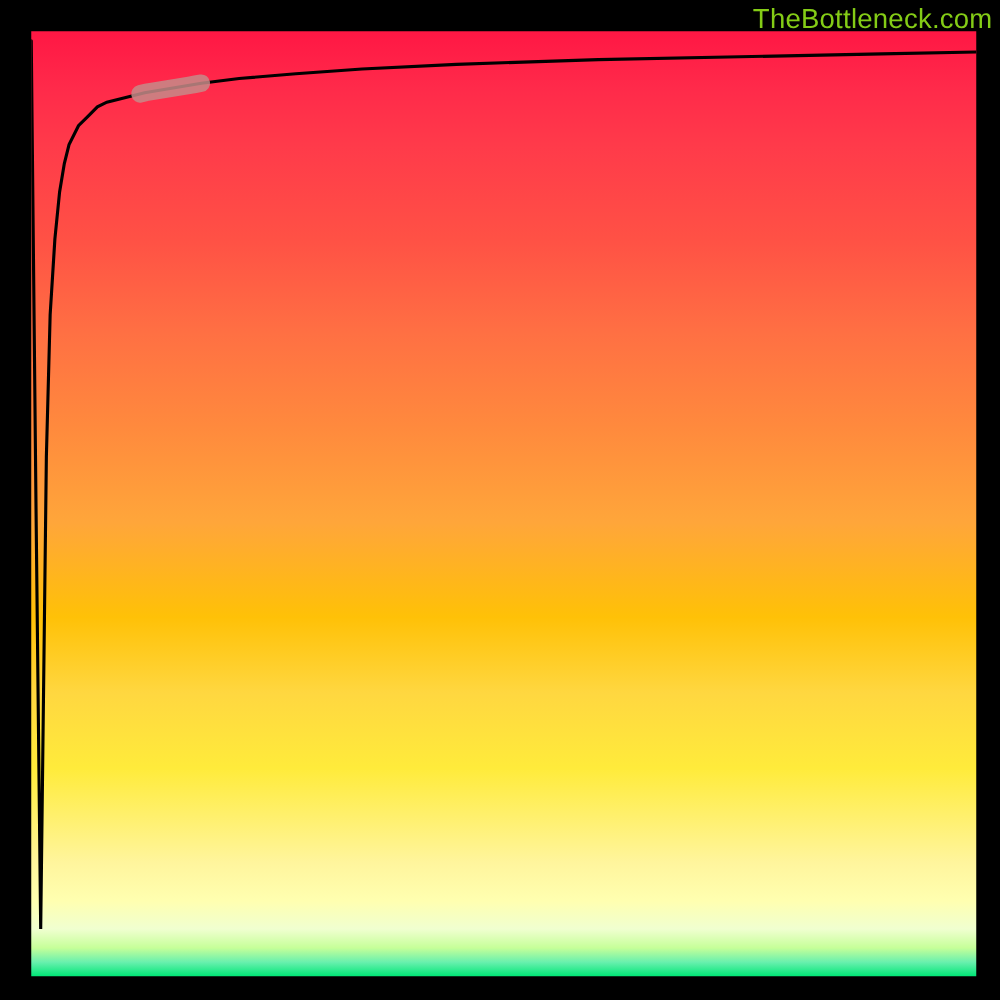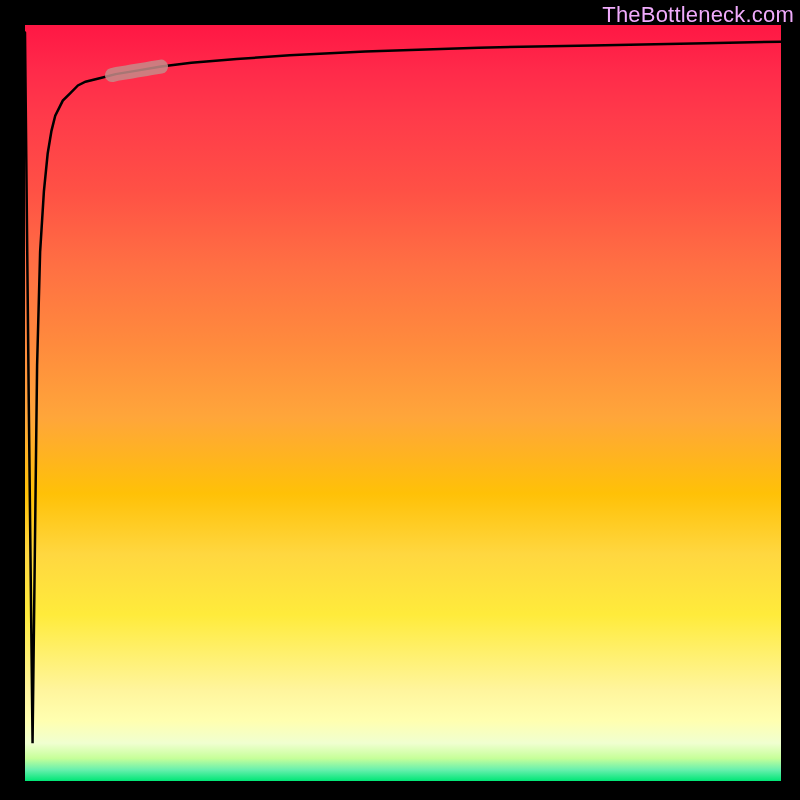--- a/index.html
+++ b/index.html
@@ -36,21 +36,21 @@
       #00e676 100%
     );
   }
   .watermark {
     position: absolute;
     top: 2px;
     right: 6px;
     font-family: Verdana, Geneva, sans-serif;
     font-size: 22px;
     font-weight: 400;
-    color: #f0abfc;
+    color: #84cc16;
     letter-spacing: 0.2px;
   }
   .curve-svg {
     position: absolute;
     left: 25px;
     top: 25px;
     width: 756px;
     height: 756px;
     pointer-events: none;
   }

